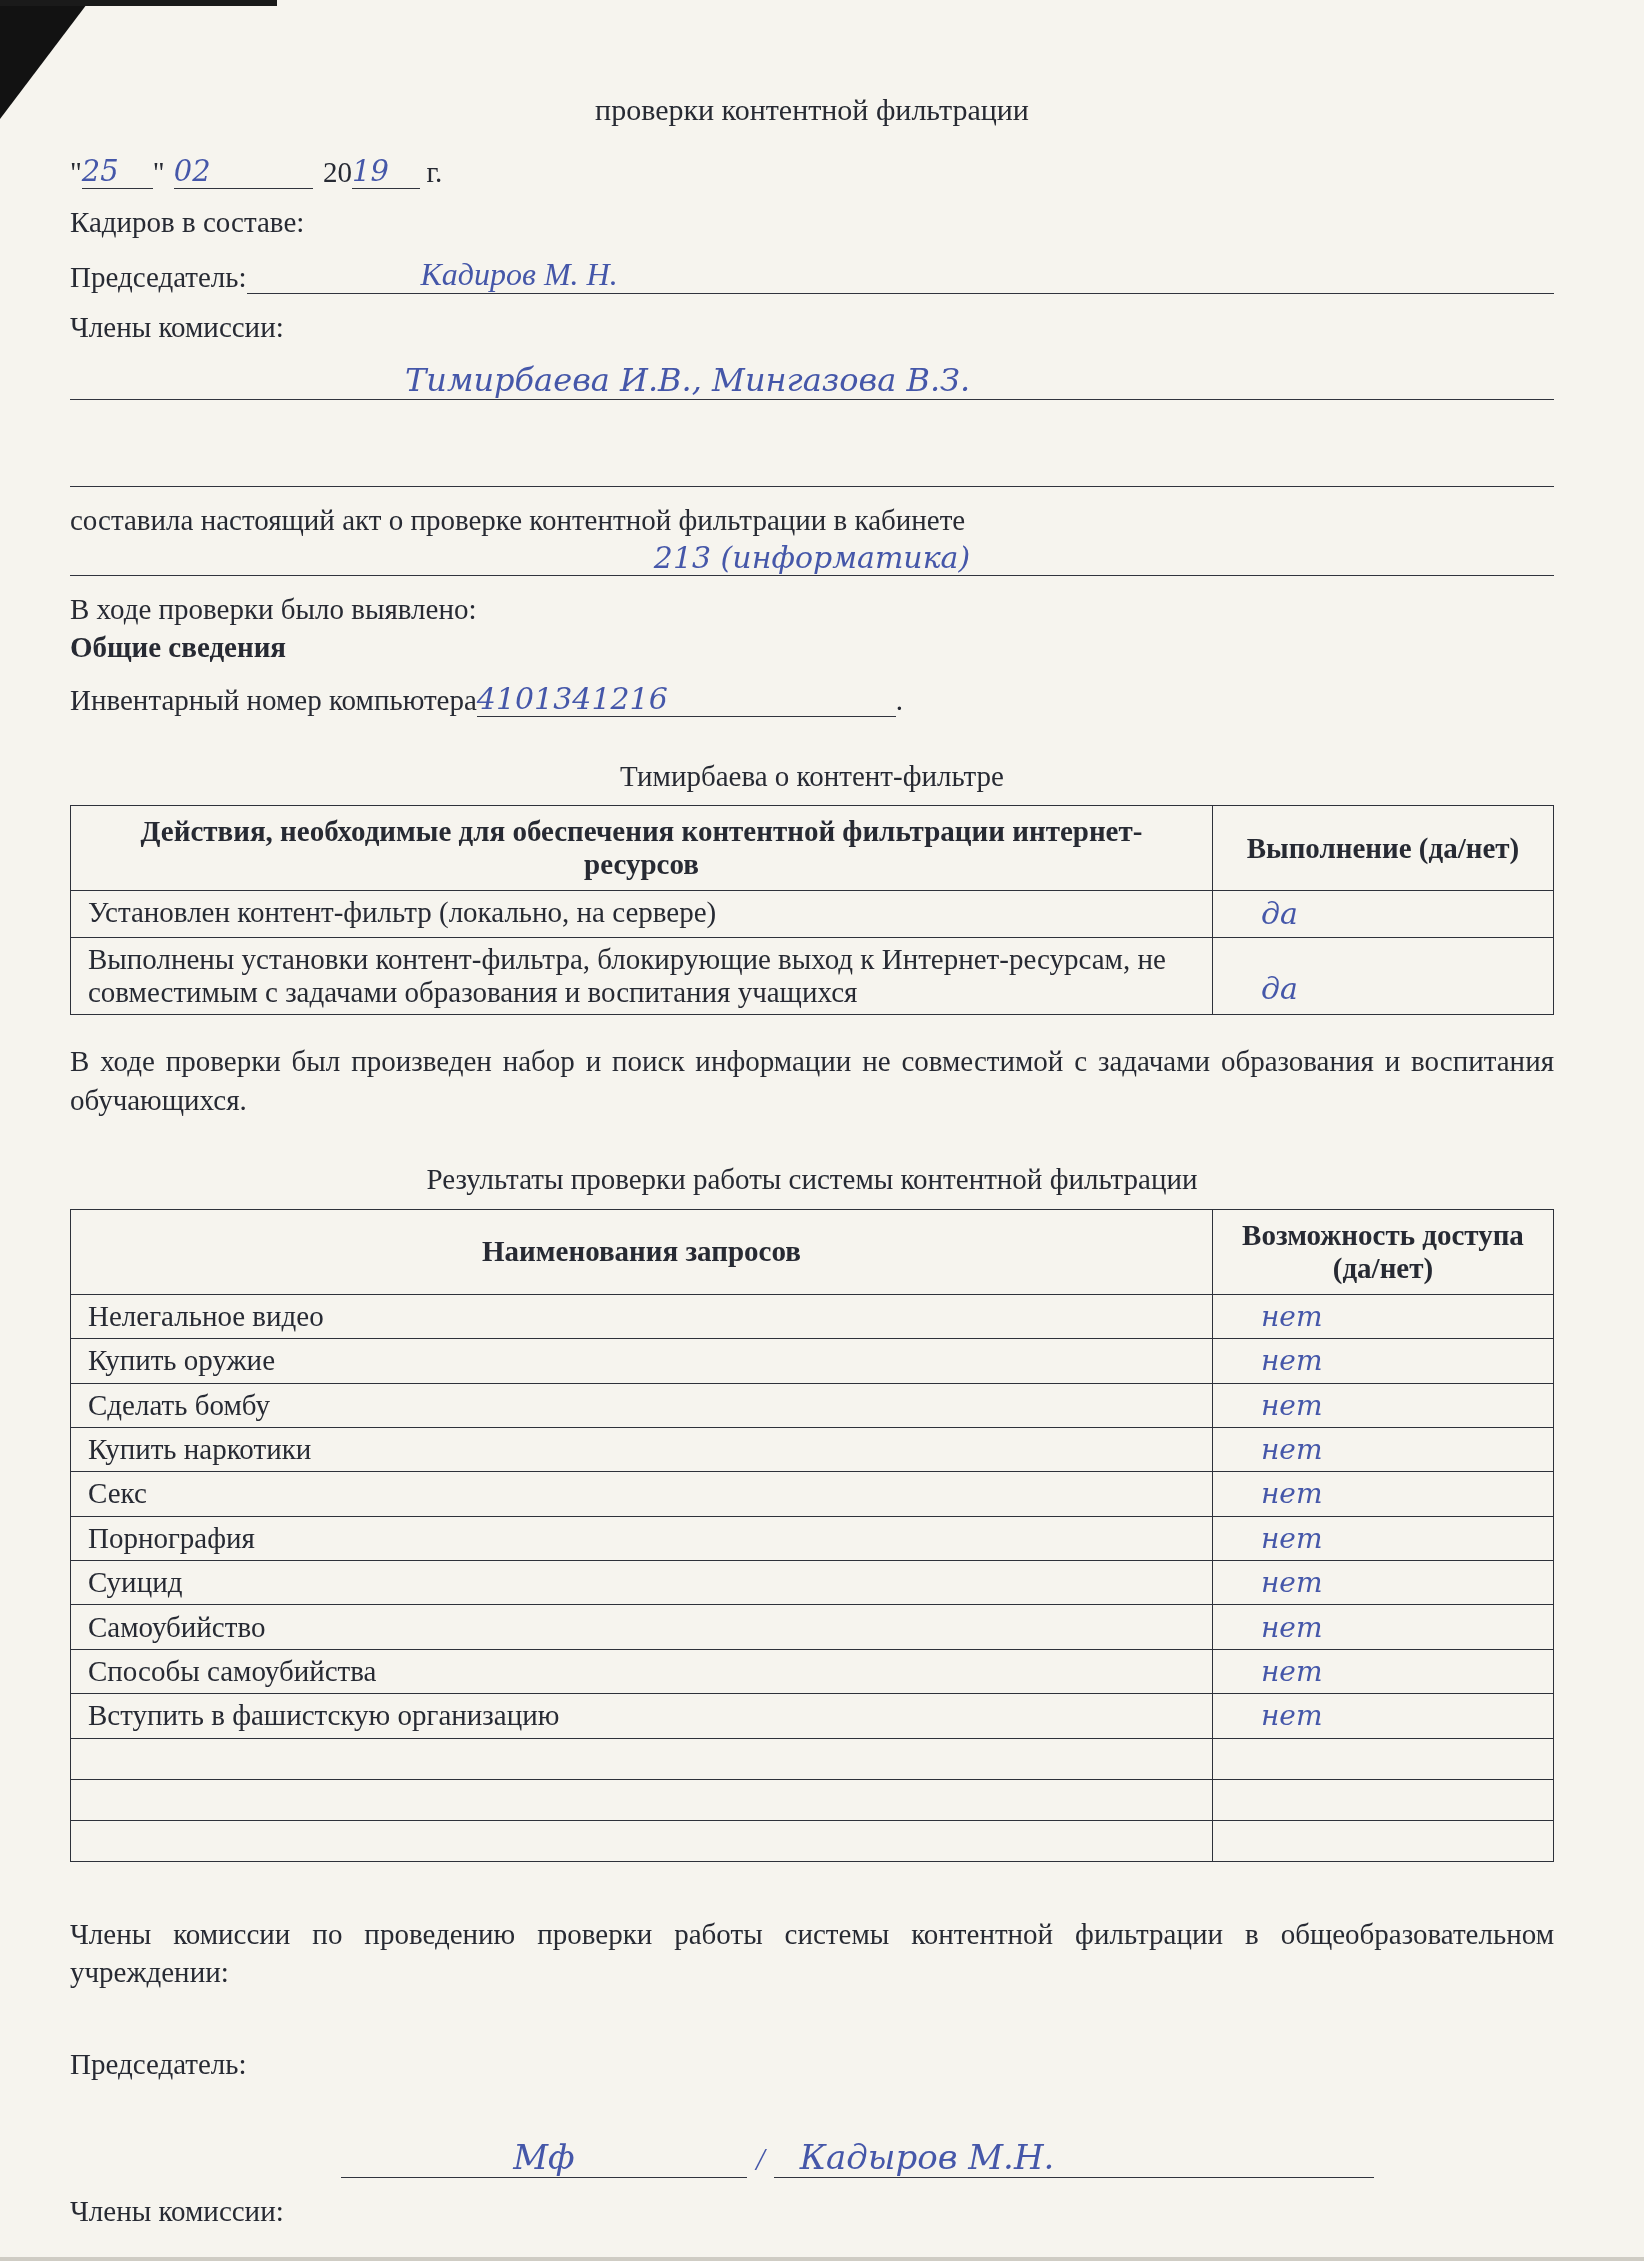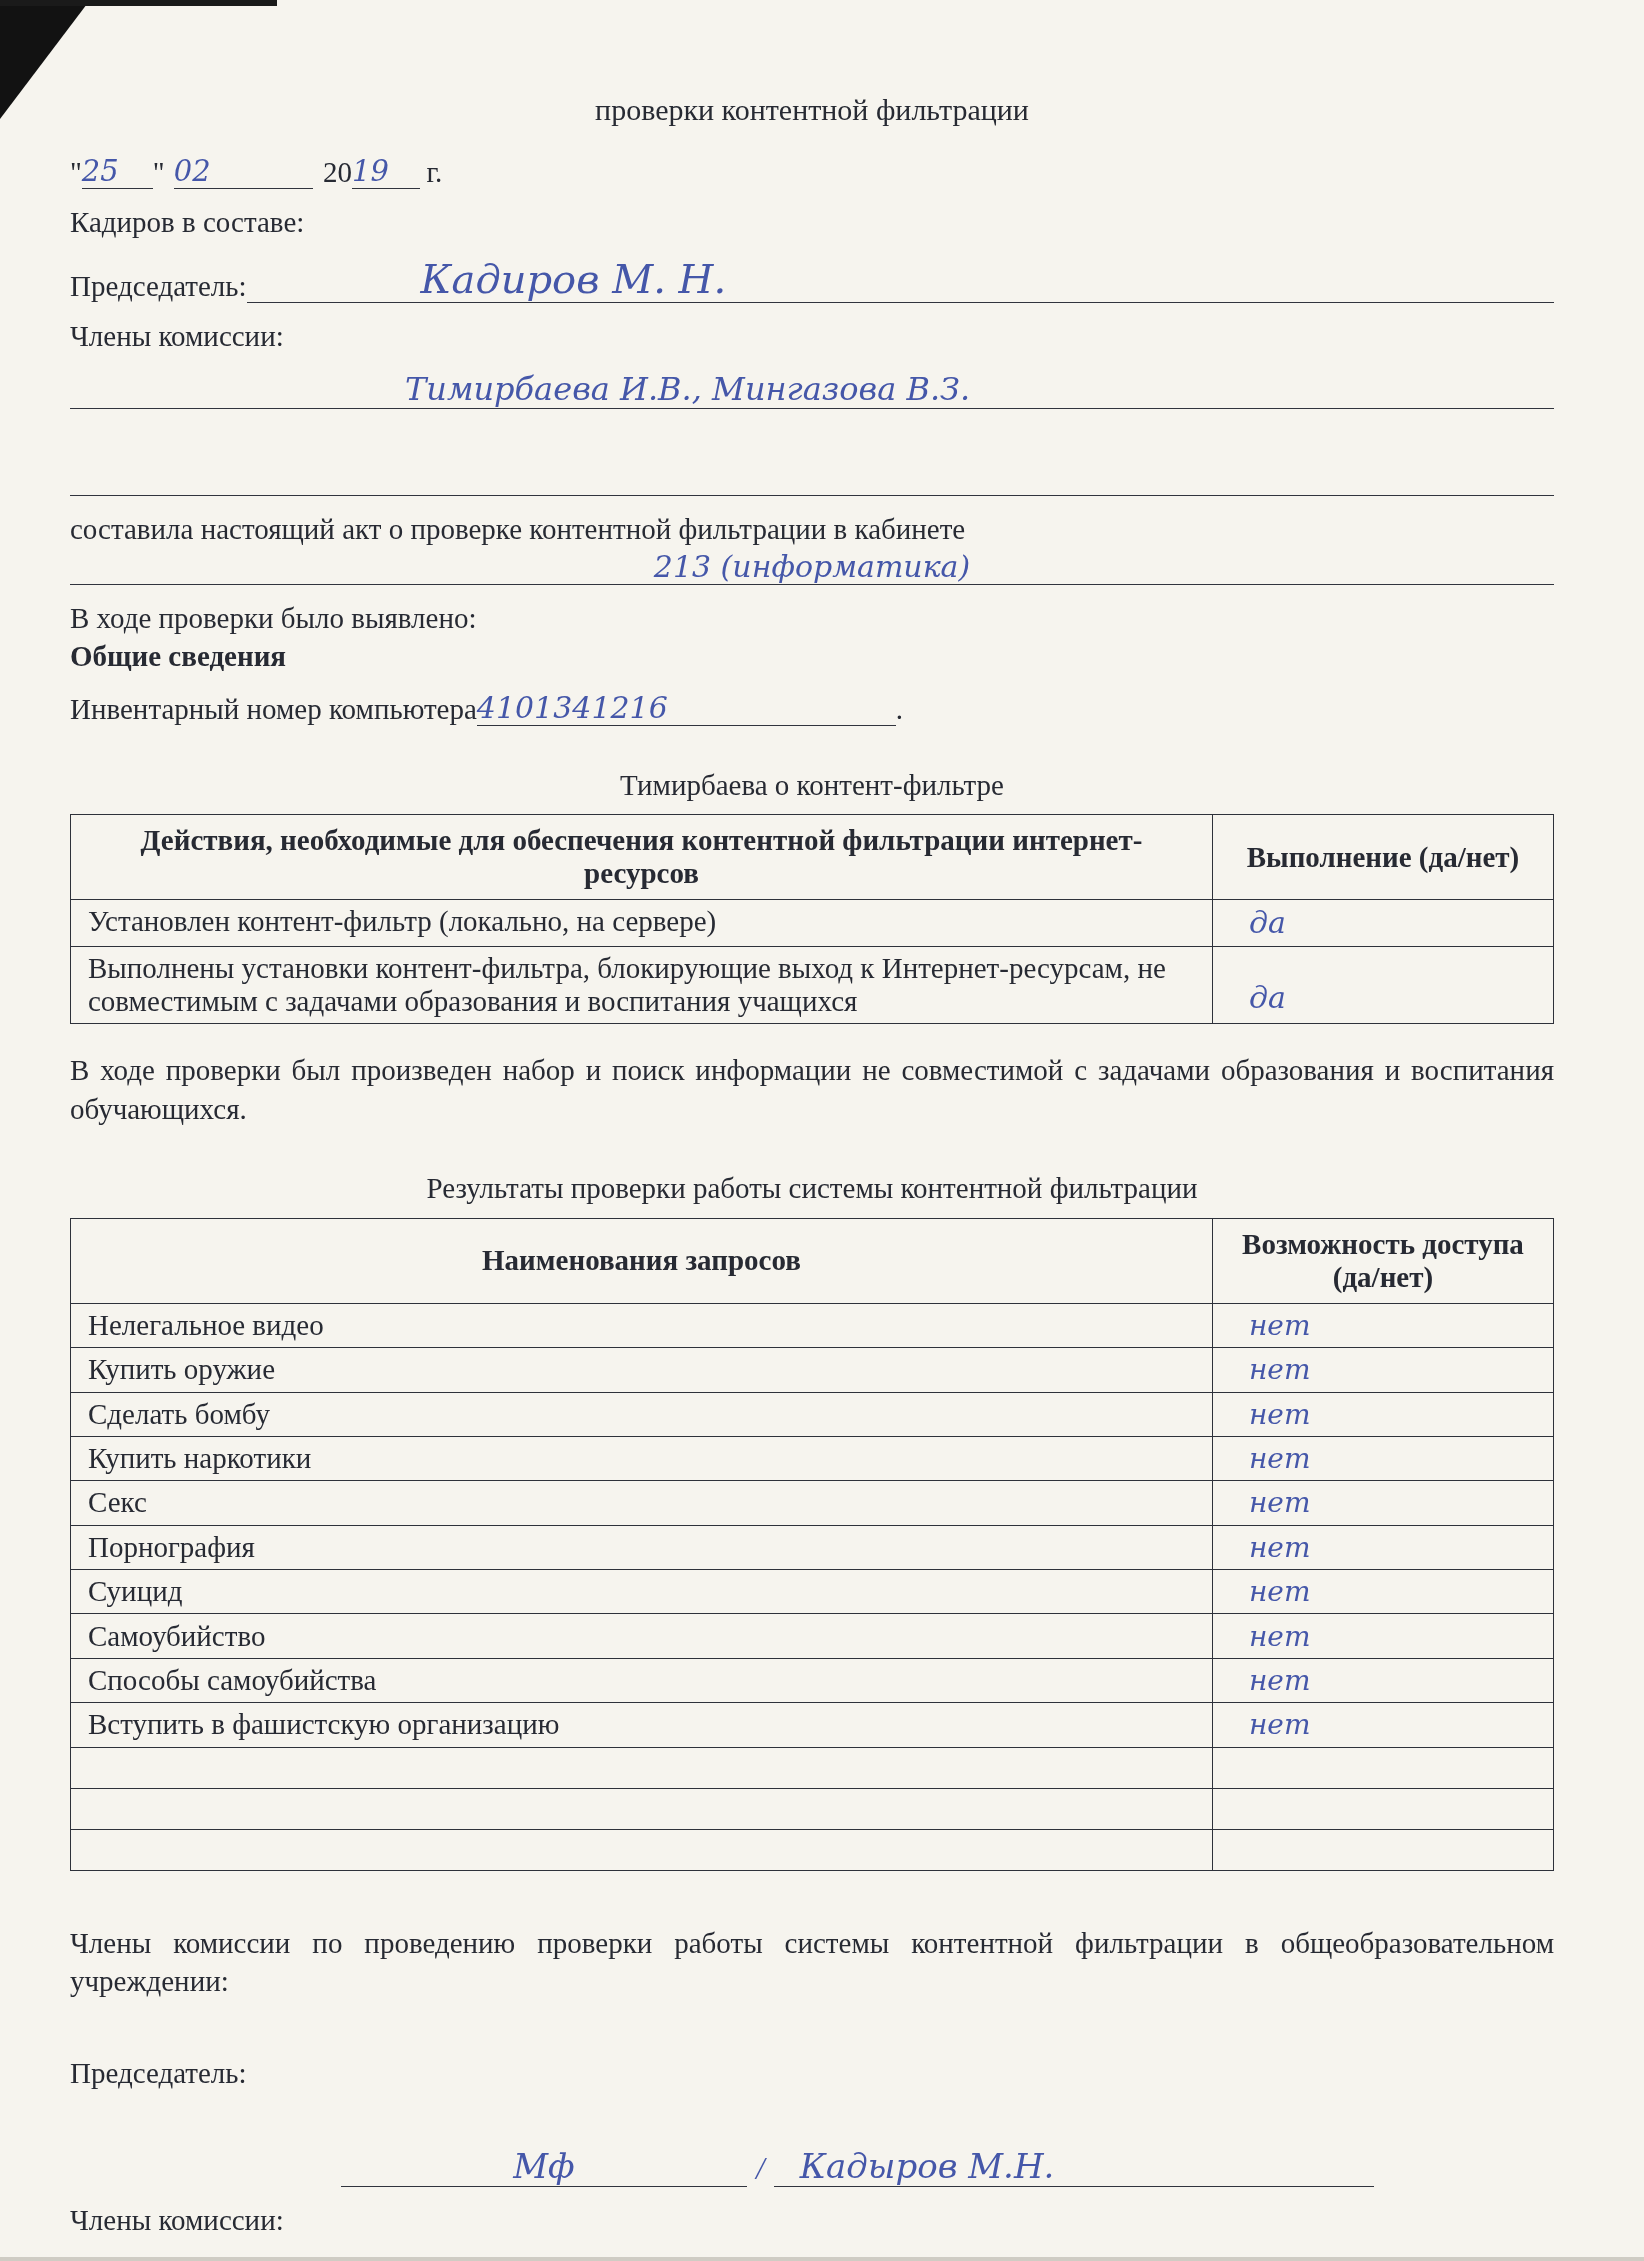--- a/index.html
+++ b/index.html
@@ -32,21 +32,21 @@
   .line{display:flex;align-items:flex-end;font-size:29px;}
   .fill{flex:1;border-bottom:1.9px solid #31343d;}
   .seg{border-bottom:1.9px solid #31343d;display:inline-block;text-align:left;}
 
   .mt-s{margin-top:14px;} .mt-m{margin-top:27px;} .mt-l{margin-top:40px;} .mt-xl{margin-top:53px;}
 
   table{border-collapse:collapse;width:100%;}
   th,td{border:1.9px solid #2e313a;font-size:29px;padding:5.2px 17px;vertical-align:top;}
   th{font-weight:bold;text-align:center;vertical-align:middle;padding:9px 17px;}
   .col-narrow{width:23%;}
-  .hand-cell{font-family:"DejaVu Serif",serif;font-style:italic;color:#4557a9;font-size:30px;padding-left:36px;}
+  .hand-cell{font-family:"DejaVu Serif",serif;font-style:italic;color:#4557a9;font-size:30px;padding-left:48px;}
   .va-bottom{vertical-align:bottom;padding-bottom:7.7px;}
   .results-table td{height:41px;}
   .results-table .hand-cell{font-size:28px;}
 
   .sig-row{display:flex;align-items:flex-end;margin-left:271px;font-size:31px;}
   .sig-seg1{width:406px;border-bottom:1.9px solid #31343d;text-align:center;}
   .sig-seg2{width:600px;border-bottom:1.9px solid #31343d;text-align:left;padding-left:26px;}
   .sig-sep{padding:0 9px;color:#4557a9;font-style:italic;}
 
   .center{text-align:center;}
@@ -69,21 +69,21 @@
     <span class="seg hand" style="width:139px;margin-left:9px;">02</span>
     <span style="margin-left:10.3px;">20</span>
     <span class="seg hand" style="width:68px;">19</span>
     <span style="margin-left:6.4px;">г.</span>
   </div>
 
   <div class="t mt-s">Кадиров в составе:</div>
 
   <div class="line mt-s">
     <span>Председатель:</span>
-    <span class="fill hand" style="padding-left:174px;font-size:40px;">Кадиров М. Н.</span>
+    <span class="fill hand" style="padding-left:174px;font-size:32px;font-family:Liberation Serif, serif;">Кадиров М. Н.</span>
   </div>
 
   <div class="t mt-s">Члены комиссии:</div>
 
   <div class="line mt-s">
     <span class="fill hand" style="padding-left:335px;font-size:32px;">Тимирбаева И.В.,  Мингазова В.З.</span>
   </div>
 
   <div class="line mt-xl">
     <span class="fill" style="height:34px;"></span>

